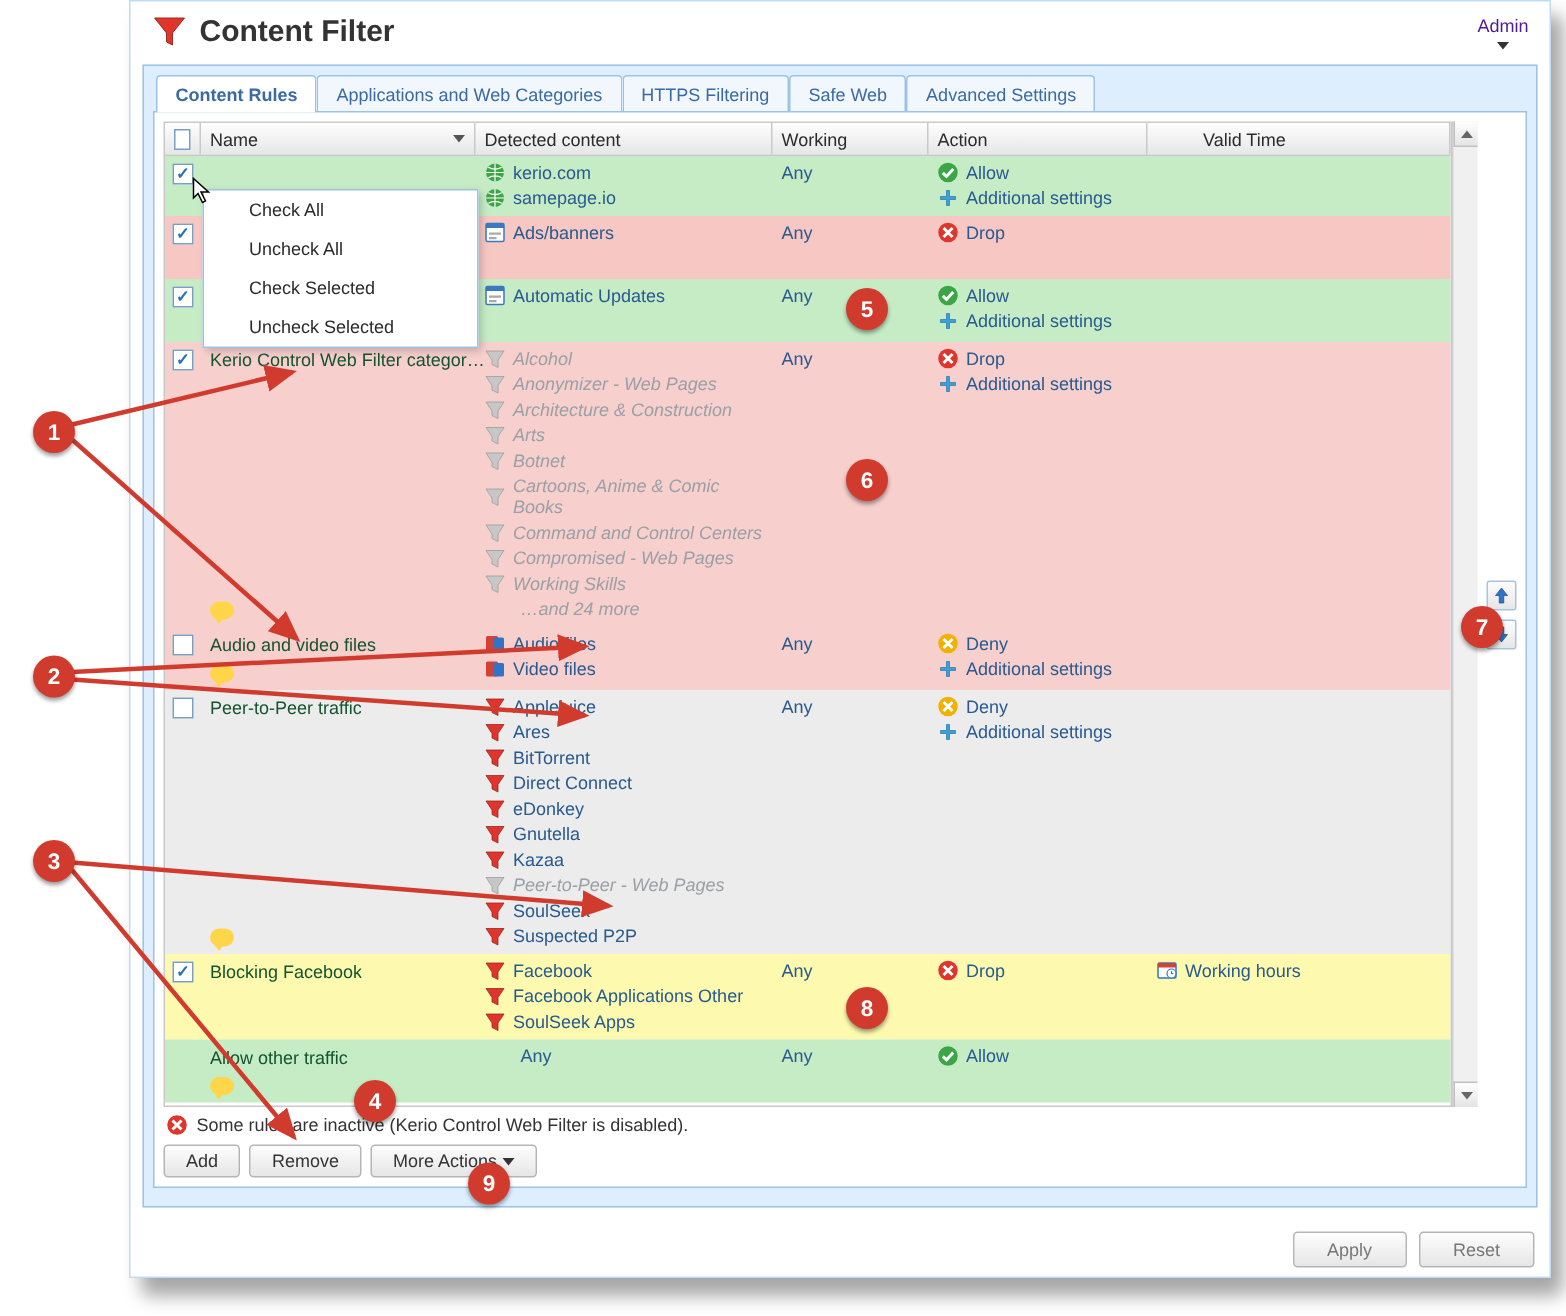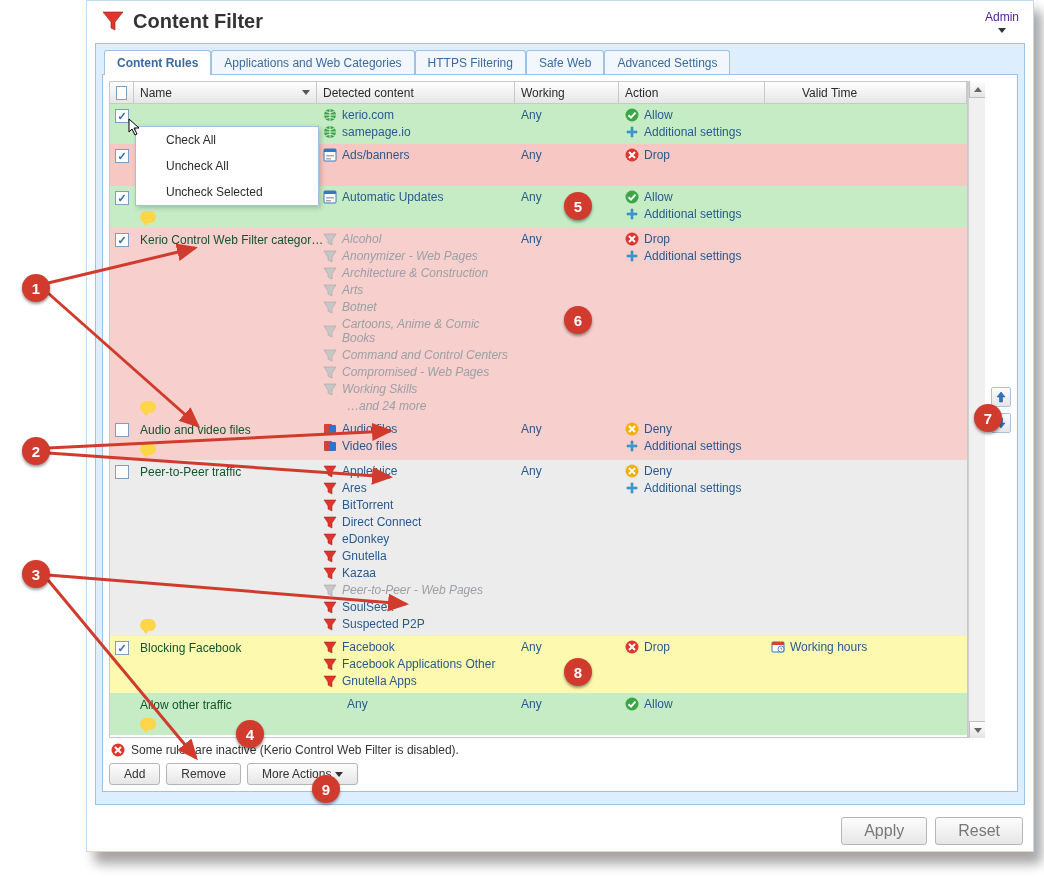--- a/index.html
+++ b/index.html
@@ -62,21 +62,21 @@
   .menu-dd .mitem { padding: 6px 10px 6px 30px; color: #2b2b2b; cursor: pointer; }
   .cursor-icn { position: absolute; left: 18px; top: 14px; z-index: 6; }
   .sidebtns { width: 26px; display: flex; flex-direction: column; gap: 6px; justify-content: center; padding: 0 0 0 6px; }
   .movebtn { width:20px; height:20px; background: linear-gradient(#fdfdfd,#e6e6e6); border:1px solid #a8c3dd; border-radius:2px; display:flex; align-items:center; justify-content:center; cursor:pointer; }
   .movebtn svg { display:block; }
   .warnline { display:flex; align-items:center; gap:6px; padding: 5px 2px 6px 2px; color: #333; }
   .btnbar { display:flex; gap:6px; }
   .btn { background: linear-gradient(#fdfdfd,#e6e6e6); border:1px solid #b5b5b5; border-radius:3px; padding: 3px 14px; font-size:12px; color:#333; cursor:pointer; display:inline-flex; align-items:center; gap:4px; }
   .btn .caret { width:0; height:0; border-left:4px solid transparent; border-right:4px solid transparent; border-top:5px solid #333; }
   .footerbtns { position:absolute; right:10px; bottom:6px; display:flex; gap:8px; }
-  .fbtn { background: linear-gradient(#fdfdfd,#e6e6e6); border:1px solid #b5b5b5; border-radius:3px; padding: 4px 22px; font-size:16px; color:#777; cursor:pointer; }
+  .fbtn { background: linear-gradient(#fdfdfd,#e6e6e6); border:1px solid #b5b5b5; border-radius:3px; padding: 4px 22px; font-size:12px; color:#777; cursor:pointer; }
 
   
   .callout-layer { position:absolute; inset:0; pointer-events:none; }
   .num { position:absolute; width:28px; height:28px; background:#d13b2d; border-radius:50%; color:#fff; font-weight:bold; font-size:15px; display:flex; align-items:center; justify-content:center; box-shadow: 0 2px 3px rgba(0,0,0,.4); z-index: 20; }
   .arrowsvg { position:absolute; overflow:visible; z-index: 18; }
 </style>
 </head>
 <body>
 
 <div class="frame">
@@ -127,20 +127,21 @@
               <div class="col valid">
                   <span>Valid Time</span>
                 </div>
             </div>
 
             <div class="gridbody" id="gridbody">
 
               <div class="menu-dd">
                 <div class="mitem">Check All</div>
                 <div class="mitem">Uncheck All</div>
+                <div class="mitem">Check Selected</div>
                 <div class="mitem">Uncheck Selected</div>
               </div>
               <span class="cursor-icn">
                 <svg width="16" height="20" viewBox="0 0 16 20">
                     <path d="M1 1 L1 14 L4 11 L7 17 L9 16 L6 10 L11 10 Z" fill="#fff" stroke="#000" stroke-width="1"></path>
                   </svg>
               </span>
             <div class="row green">
                   <div class="cell check">
                     <span class="chk checked"></span>
@@ -574,21 +575,21 @@
                         </svg>
                       </span>
                       <span>Facebook Applications Other</span>
                     </div>
                     <div class="line">
                       <span class="ico">
                         <svg width="14" height="14" viewBox="0 0 14 14">
                           <path d="M1 2 L13 2 L9 8 L9 13 L5 11 L5 8 Z" fill="#e0352c" stroke="#962019" stroke-width="0.5"></path>
                         </svg>
                       </span>
-                      <span>Gnutella Apps</span>
+                      <span>SoulSeek Apps</span>
                     </div>
                   </div>
                   <div class="cell src">
                     <span>Any</span>
                   </div>
                   <div class="cell act">
                     <div class="line">
                       <span class="ico">
                         <svg width="14" height="14" viewBox="0 0 14 14">
                           <circle cx="7" cy="7" r="6.5" fill="#e0352c"></circle>

